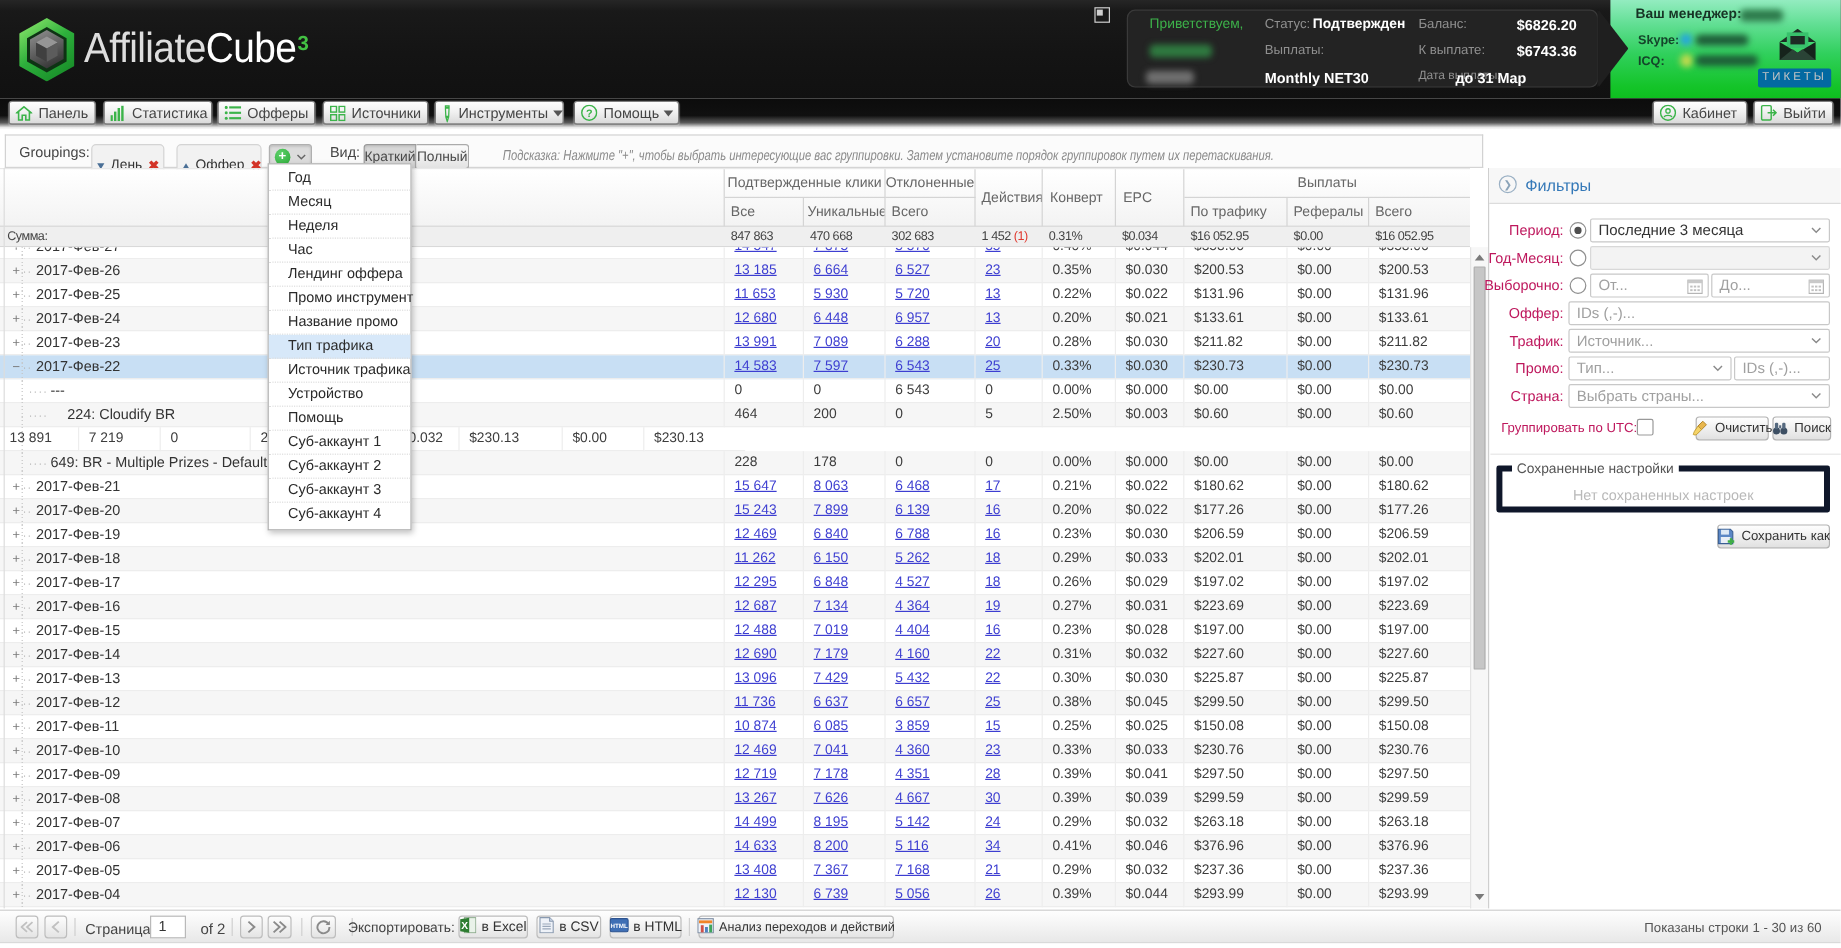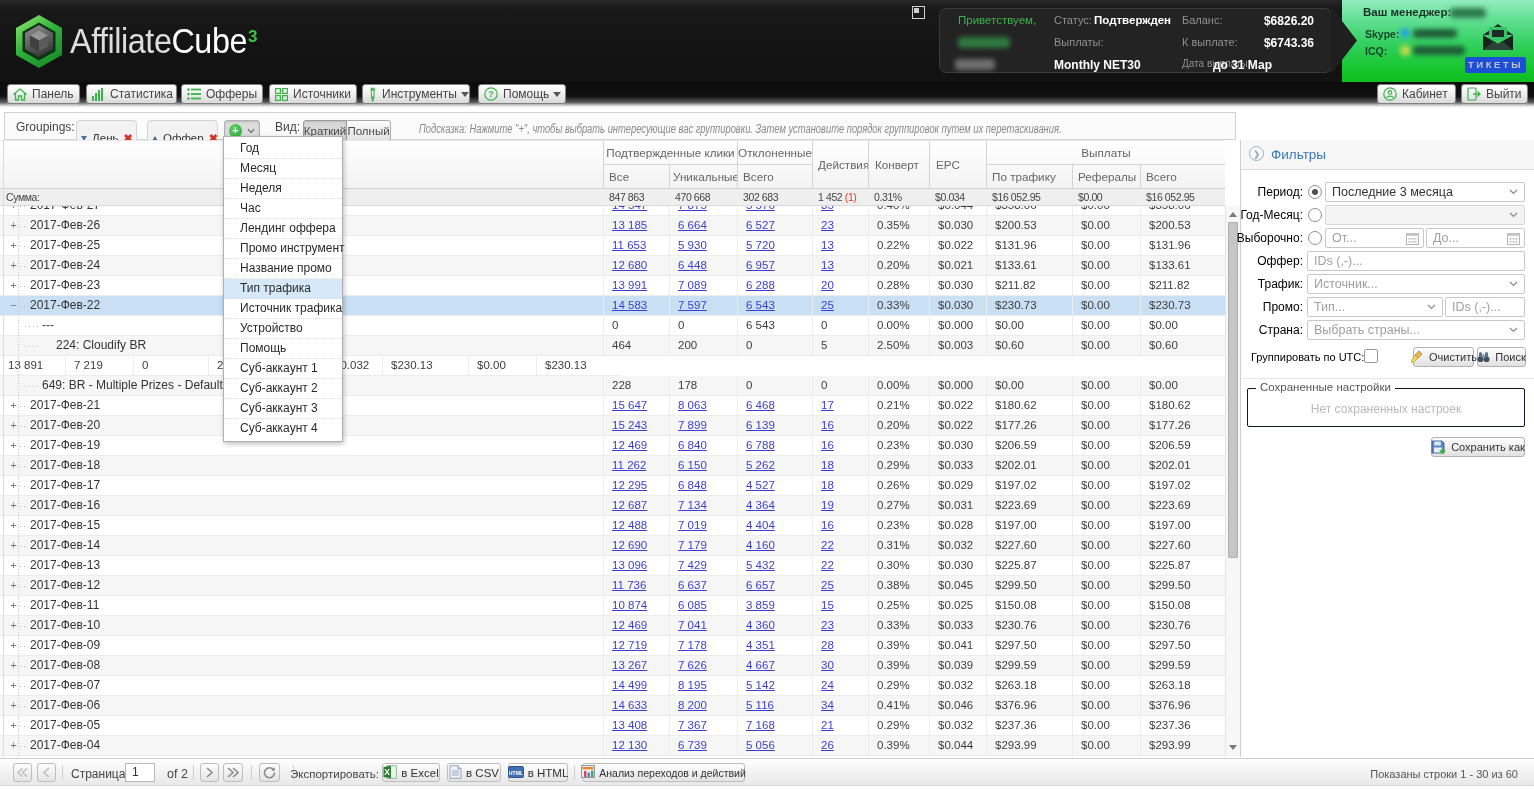--- a/index.html
+++ b/index.html
@@ -12,21 +12,21 @@
 #winicon span{position:absolute;left:1px;top:1px;width:5px;height:5px;background:#cfcfcf}
 #welcome{position:absolute;left:939px;top:8px;width:393px;height:65px;background:#232323;border:1px solid #3a3a3a;border-radius:7px}
 #wel-tri{position:absolute;left:1331px;top:8px;width:25px;height:65px;background:#1f1f1f;clip-path:polygon(0 0,100% 50%,0 100%)}
 .wrow{position:absolute;white-space:nowrap;font-size:11.5px}
 .wlab{color:#909090;font-size:11px}
 .wval{color:#fff;font-weight:bold;font-size:12px}
 .wgreen{color:#3db14a}
 .blob{position:absolute;border-radius:4px;filter:blur(2.5px)}
 
 #mgr{position:absolute;left:1342px;top:0;width:192px;height:82px;background:linear-gradient(180deg,#93ecc0 0,#62df94 20px,#30d05c 45px,#14c429 72px,#0ebf1f 100%)}
-#tickets{position:absolute;left:1465px;top:57px;width:61px;height:16px;background:#1d4ed8;border-radius:2px;color:#c4c4c4;font-size:9.5px;letter-spacing:2.5px;text-align:center;line-height:16px;font-weight:bold}
+#tickets{position:absolute;left:1465px;top:57px;width:61px;height:16px;background:#0369a1;border-radius:2px;color:#c4c4c4;font-size:9.5px;letter-spacing:2.5px;text-align:center;line-height:16px;font-weight:normal}
 
 #nav{position:absolute;left:0;top:82px;width:1534px;height:26px;background:linear-gradient(180deg,#0c0c0c 0,#101010 55%,#5a5a5a 78%,#e9e9e9 93%,#fff 100%)}
 .navbtn{position:absolute;top:84px;height:20px;border:1px solid #808080;border-radius:3px;background:linear-gradient(180deg,#fefefe 0,#f1f1f1 45%,#d9d9d9 100%);display:flex;align-items:center;padding:0 5px;font-size:12px;color:#454545;box-shadow:0 1px 1px rgba(255,255,255,.25)}
 .navbtn svg{margin-right:5px;flex:none}
 .caret{width:0;height:0;border-left:4px solid transparent;border-right:4px solid transparent;border-top:5px solid #555;margin-left:4px}
 
 #tbar{position:absolute;left:4px;top:112px;width:1232px;height:28px;background:#fbfbfb;border:1px solid #d2d2d2;border-bottom:1px solid #d4d4d4}
 #tbar .lab{position:absolute;font-size:12px;color:#444;top:7px}
 .chip{position:absolute;top:7px;height:36px;border:1px solid #d4d4d4;border-radius:4px;background:#f2f2f2;display:flex;align-items:center;padding:13px 4px;font-size:11.5px;color:#333}
 .chip .x{color:#d33327;font-weight:bold;font-size:11px;margin-left:5px}
@@ -63,32 +63,32 @@
 .dots{color:#b5b5b5;font-size:9px;letter-spacing:1px}
 
 #vsb{position:absolute;left:1225px;top:206px;width:15px;height:551px;background:#f7f7f7;border-left:1px solid #e4e4e4}
 #vsb .th{position:absolute;left:2px;width:10px;background:#c6c6c6;border:1px solid #aeaeae;border-radius:1px}
 .sarr{position:absolute;left:3px;width:0;height:0;border-left:4px solid transparent;border-right:4px solid transparent}
 
 #fpanel{position:absolute;left:1240px;top:140px;width:294px;height:617px;background:#fff;border-left:1px solid #cfcfcf}
 #fhead{position:absolute;left:0;top:0;width:293px;height:30px;background:#f7f7f7;border-bottom:1px solid #dcdcdc}
 #fhead .tt{position:absolute;left:30px;top:7px;color:#3579b8;font-size:13.5px}
 #fhead .ci{position:absolute;left:8px;top:6px;width:15px;height:15px;border:1px solid #9ab0c4;border-radius:50%;color:#8aa3b8;font-size:8.5px;text-align:center;line-height:15px}
-.flab{position:absolute;font-size:12px;color:#000000;text-align:right;white-space:nowrap}
+.flab{position:absolute;font-size:12px;color:#be185d;text-align:right;white-space:nowrap}
 .fin{position:absolute;height:20px;border:1px solid #c8c8c8;border-radius:2px;background:#fff;font-size:12.5px;color:#a0a0a0;line-height:18px;padding-left:6px;white-space:nowrap;overflow:hidden}
 .fin.dis{background:#f3f3f3;border-color:#d8d8d8}
 .fin .cv{position:absolute;right:6px;top:6px;width:9px;height:6px}.fin .cv svg,.fin .cal svg{display:block}
 .fin .cal{position:absolute;right:4px;top:3px}
 .fin.dark{color:#333}
 .radio{position:absolute;width:14px;height:14px;border:1px solid #8f8f8f;border-radius:50%;background:#fff}
 .radio.on:after{content:"";position:absolute;left:3px;top:3px;width:6px;height:6px;border-radius:50%;background:#4f4f4f}
 .chk{position:absolute;width:14px;height:14px;border:1px solid #999;border-radius:2px;background:#fff}
 .btn{position:absolute;height:20px;border:1px solid #b2b2b2;border-radius:3px;background:linear-gradient(180deg,#fefefe,#e1e1e1);display:flex;align-items:center;padding:0 7px;font-size:12px;color:#333;white-space:nowrap}
 .btn svg,.btn .ic{margin-right:5px;flex:none;display:block}
-#fs{position:absolute;left:6px;top:248px;width:278px;height:39px;border:1px solid #0f172a;border-radius:2px}
+#fs{position:absolute;left:6px;top:248px;width:278px;height:39px;border:5px solid #0f172a;border-radius:2px}
 #fs .lg{position:absolute;left:8px;top:-8px;background:#fff;padding:0 4px;font-size:11.5px;color:#555}
 #fs .empty{position:absolute;left:0;top:13px;width:100%;text-align:center;color:#b9b9b9;font-size:12px}
 #fsep{position:absolute;left:1px;top:238px;width:292px;height:1px;background:#e6e6e6}
 
 #pager{position:absolute;left:0;top:758px;width:1534px;height:28px;background:linear-gradient(180deg,#fefefe,#e8e8e8);border-top:1px solid #cfcfcf;border-bottom:1px solid #d9d9d9}
 #pager .pt{position:absolute;top:8px;font-size:12.5px;color:#444;white-space:nowrap}
 .pbtn{position:absolute;top:4px;height:19px;border:1px solid #bdbdbd;border-radius:3px;background:linear-gradient(180deg,#fdfdfd,#e4e4e4);display:flex;align-items:center;justify-content:center;padding:0 3px;font-size:12px;color:#333;white-space:nowrap}
 .pbtn .ic{margin-right:4px;flex:none;display:block}
 .psep{position:absolute;top:6px;width:1px;height:15px;background:#d0d0d0}
 #pginput{position:absolute;left:125px;top:4px;width:30px;height:19px;border:1px solid #b9b9b9;background:#fff;font-size:12px;color:#333;padding-left:6px;line-height:17px}

